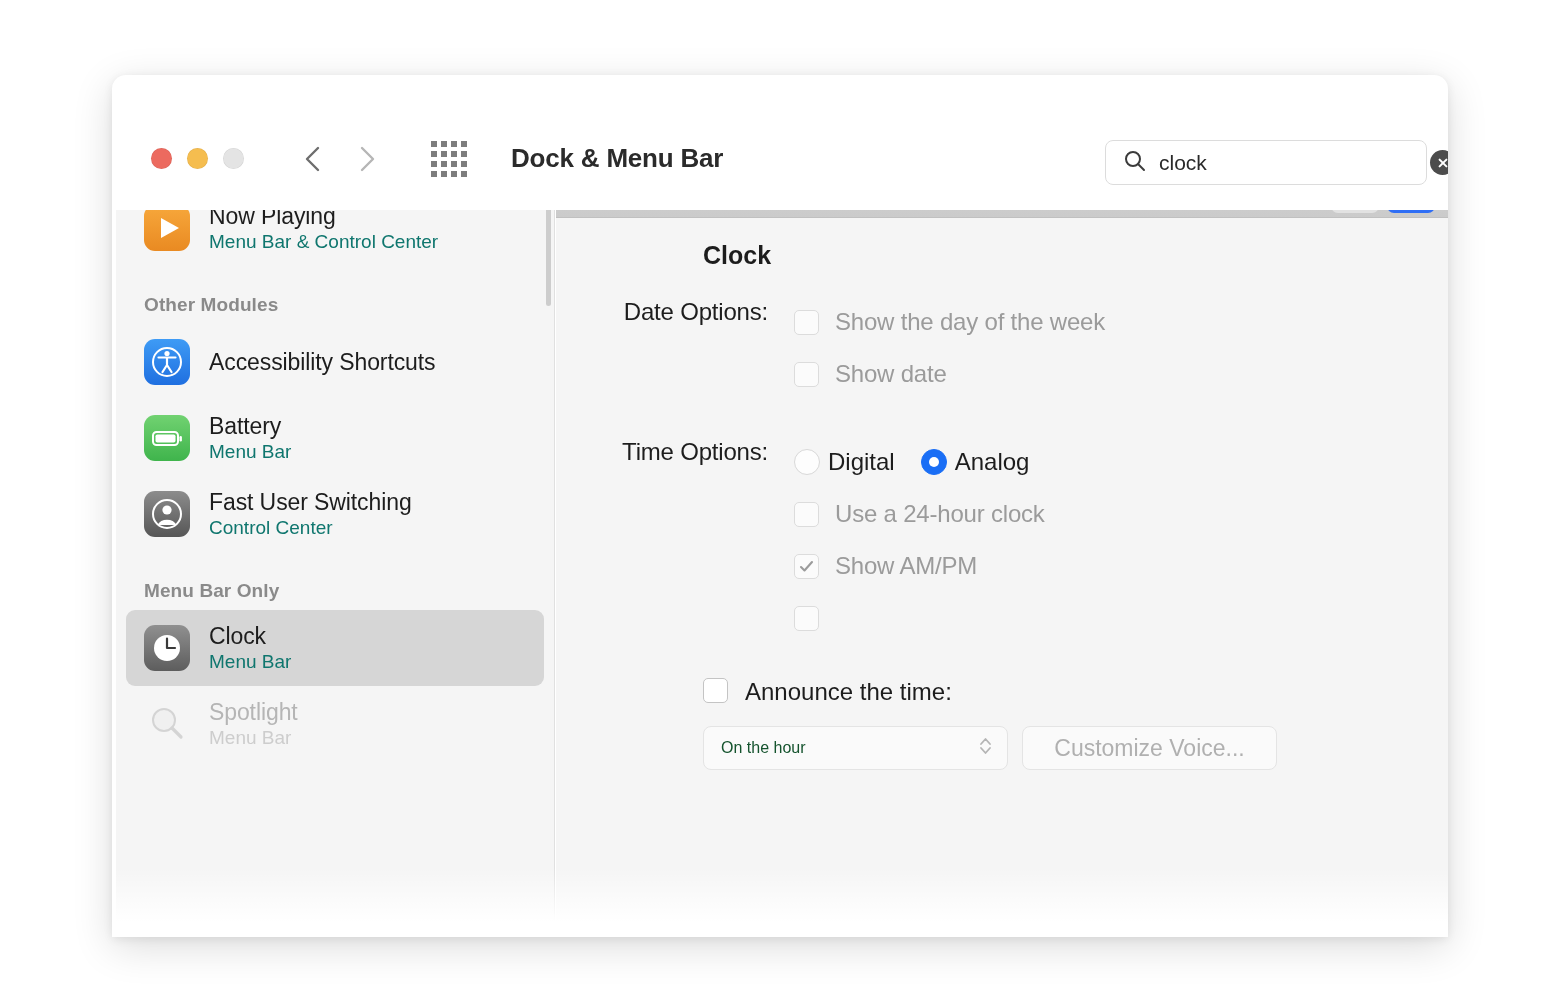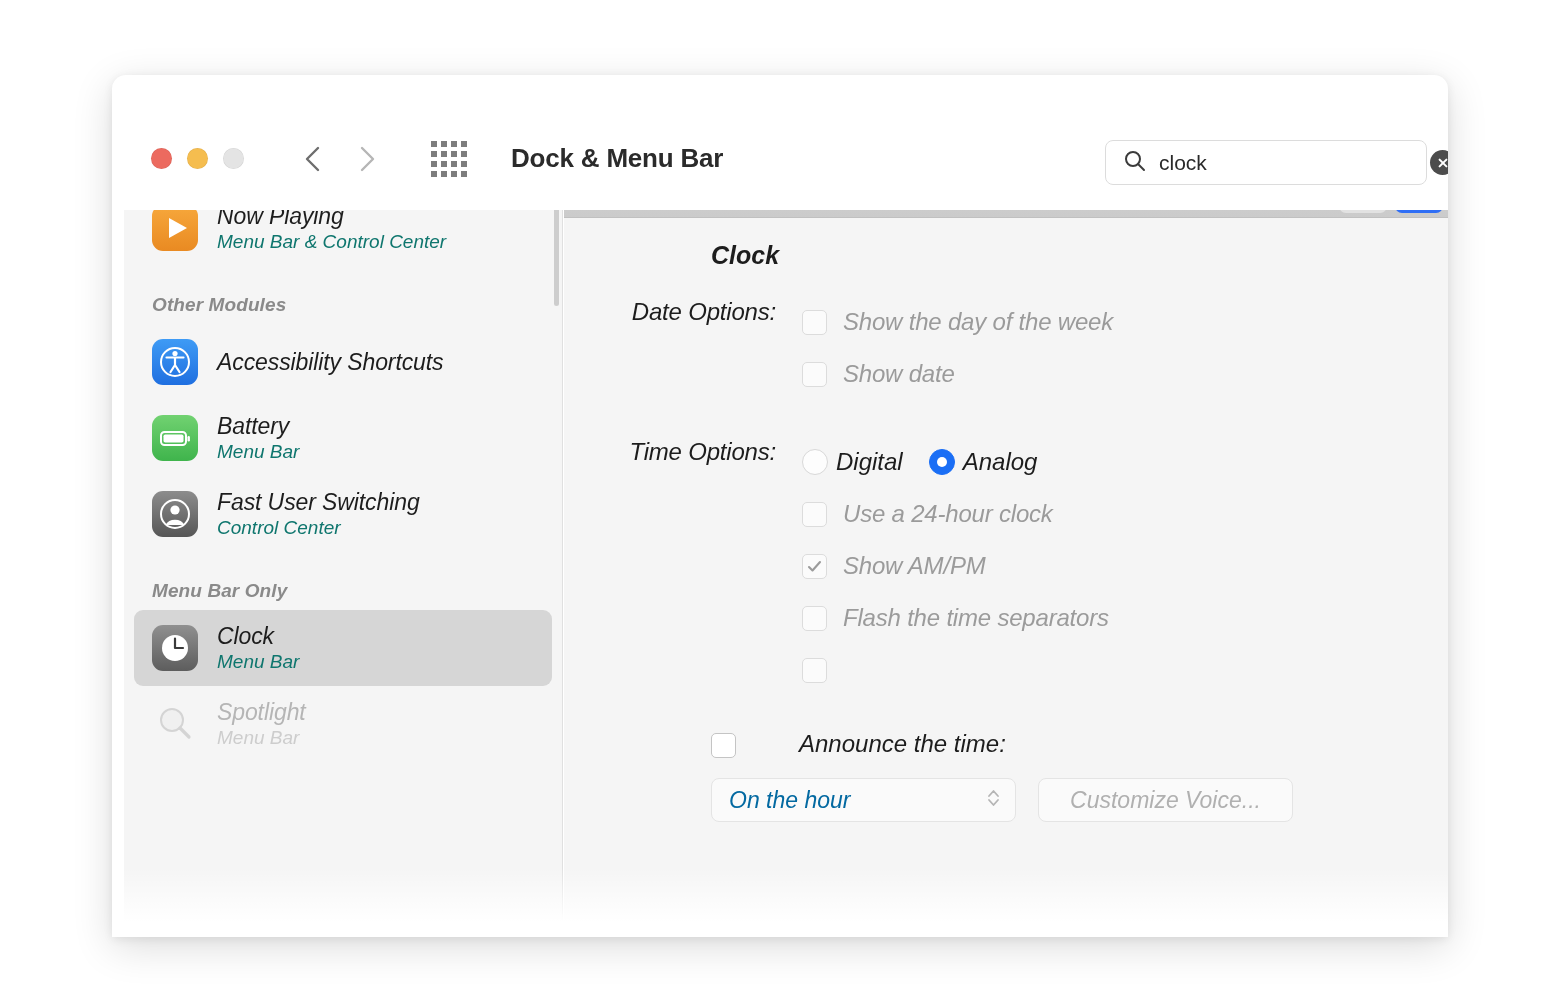--- a/index.html
+++ b/index.html
@@ -64,21 +64,21 @@
     font-family: "Liberation Sans", sans-serif;
     font-size: 21px; color: #2a2a2a; margin-left: 12px;
   }
   #clear-btn {
     width: 25px; height: 25px; border-radius: 50%; background: #4c4c4c;
     margin-right: 16px; flex: 0 0 auto; display: flex;
     align-items: center; justify-content: center; cursor: pointer;
   }
 
   
-  #body { position: absolute; left: 12px; top: 103px; width: 100%; bottom: 0; font-style: italic; }
+  #body { position: absolute; left: 4px; top: 103px; width: 100%; bottom: 0; }
 
   
   #sidebar {
     position: absolute; left: 0; top: 0; width: 439px; height: 100%;
     background: #f5f5f5;
     border-right: 1px solid #e0e0e0;
     overflow: hidden;
   }
   #sidebar-scroll { position: absolute; left: 0; top: -32px; width: 100%; }
 
@@ -155,33 +155,33 @@
 
   .radio {
     width: 26px; height: 26px; border-radius: 50%;
     background: #fdfdfd; border: 1px solid #d8d8d8; flex: 0 0 auto;
     display: flex; align-items: center; justify-content: center;
   }
   .radio.on { background: #1a6ef5; border-color: #1a6ef5; }
   .radio.on::after { content: ""; width: 10px; height: 10px; border-radius: 50%; background: #fff; }
   .radio-label { font-size: 24px; color: #1d1d1d; margin-left: 8px; margin-right: 26px; }
 
-  #announce-row { display: flex; align-items: flex-end; margin: 34px 0 0 147px; gap: 46px; }
+  #announce-row { display: flex; align-items: flex-start; margin: 34px 0 0 147px; }
   #announce-label { font-size: 24px; color: #1d1d1d; margin-left: 17px; }
 
   #announce-controls { display: flex; align-items: center; margin: 20px 0 0 147px; }
   #announce-select {
     width: 305px; height: 44px; border-radius: 8px;
     background: #fafafa; border: 1px solid #e4e4e4;
     display: flex; align-items: center; justify-content: space-between;
     padding: 0 14px 0 17px;
   }
-  #announce-select-value { font-size: 23px; color: #0369a1; }
+  #announce-select-value { font-size: 16px; color: #14532d; }
   #voice-btn {
-    width: 255px; height: 44px; border-radius: 8px; margin-left: 22px;
+    width: 255px; height: 44px; border-radius: 8px; margin-left: 14px;
     background: #fafafa; border: 1px solid #e4e4e4;
     display: flex; align-items: center; justify-content: center;
   }
   #voice-btn-label { font-size: 23px; color: #b0b0b0; }
 
   
   #window-bottom-fade {
     position: absolute; left: 0; bottom: 0; width: 100%; height: 70px;
     background: linear-gradient(to bottom, rgba(255,255,255,0) 0%, #ffffff 78%);
     pointer-events: none; z-index: 30;
@@ -441,24 +441,20 @@
 
             <div class="ctrl-line">
               <span class="cbx">
                 <svg width="17" height="17" viewBox="0 0 17 17">
                   <polyline points="3,9 6.5,12.5 14,4" fill="none" stroke="#9b9b9b" stroke-width="2.1" stroke-linecap="round" stroke-linejoin="round"></polyline>
                 </svg>
               </span>
               <span class="ctrl-label">Show AM/PM</span>
             </div>
 
-            <div class="ctrl-line">
-              <span class="cbx"></span>
-              <span class="ctrl-label">Flash the time separators</span>
-            </div>
 
             <div class="ctrl-line">
               <span class="cbx"></span>
             </div>
 
           </div>
         </div>
 
         <div id="announce-row">
           <span class="cbx enabled"></span>

